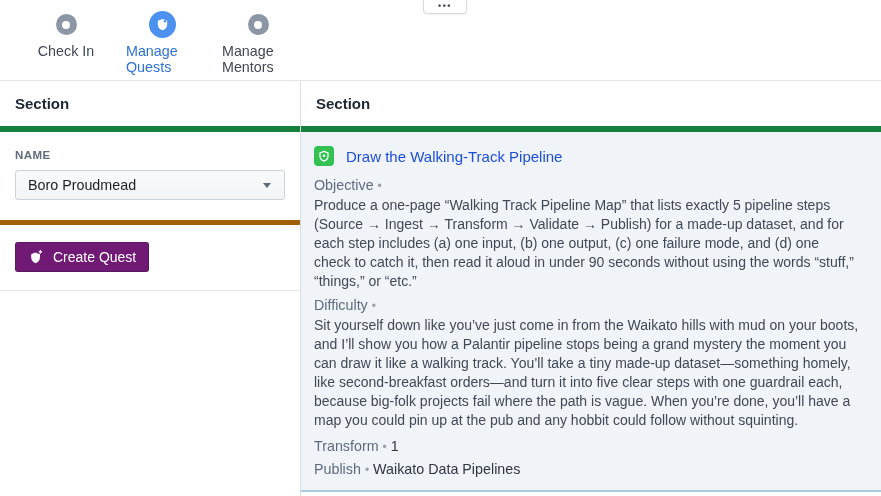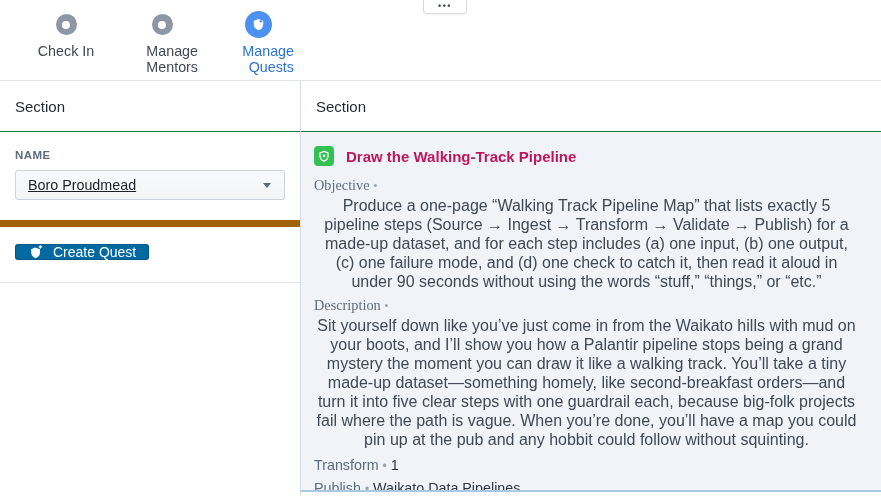--- a/index.html
+++ b/index.html
@@ -11,97 +11,97 @@
   .topnav { position:absolute; top:0; left:0; right:0; height:81px;
     border-bottom:1px solid #e2e6ea; display:flex; padding-left:18px; background:#fff; }
   .nav-item { width:96px; display:flex; flex-direction:column; align-items:center;
     padding-top:10px; cursor:pointer; }
   .nav-icon-wrap { height:29px; display:flex; align-items:center; justify-content:center; }
   .donut { width:21px; height:21px; border-radius:50%; background:#8d96a5; position:relative; }
   .donut::after { content:""; position:absolute; left:6.5px; top:6.5px; width:8px; height:8px;
     background:#fff; border-radius:50%; }
   .blue-circle { width:27px; height:27px; border-radius:50%; background:#4c90f0;
     display:flex; align-items:center; justify-content:center; }
-  .nav-label { margin-top:4px; font-size:14.3px; line-height:16px; text-align:right;
+  .nav-label { margin-top:4px; font-size:14.3px; line-height:16px; text-align:left;
     color:#404854; max-width:72px; }
   .nav-item.active .nav-label { color:#2d72d2; }
 
   .more-btn { position:absolute; left:423px; top:-10px; width:44px; height:24px;
     background:#fff; border:1px solid #d6dade; border-radius:4px;
     box-shadow:0 1px 2px rgba(0,0,0,.06); display:flex; align-items:flex-end;
     justify-content:center; padding-bottom:2px; cursor:pointer;
     font-size:9px; font-weight:bold; letter-spacing:1.5px; color:#404854; }
 
   
   .main { position:absolute; top:81px; left:0; right:0; bottom:0; display:flex; }
   .left-panel { width:301px; border-right:1px solid #d9dde2; background:#fff; }
   .right-panel { flex:1; display:flex; flex-direction:column; background:#fff; }
   .panel-header { height:51px; display:flex; align-items:center; padding:0 15px;
-    border-bottom:1px solid #15803d; font-weight:normal; font-size:15px; color:#1f2733; }
+    border-bottom:6px solid #15803d; font-weight:bold; font-size:15px; color:#1f2733; }
 
-  .left-section-name { padding:17px 15px 20px; border-bottom:7px solid #a16207; }
+  .left-section-name { padding:17px 15px 20px; border-bottom:5px solid #a16207; }
   .field-caption { font-size:11.5px; font-weight:bold; color:#5f6b7c;
     letter-spacing:.4px; margin-bottom:9px; }
   .select { height:30px; border:1px solid #ccd2d9; border-radius:3px;
     background:linear-gradient(#f9fafb,#f2f4f6); display:flex; align-items:center;
-    padding:0 12px; font-size:14.3px; color:#1c2127; position:relative; cursor:pointer;text-decoration:underline; }
+    padding:0 12px; font-size:14.3px; color:#1c2127; position:relative; cursor:pointer; }
   .caret { position:absolute; right:13px; top:12px; width:0; height:0;
     border-left:4.5px solid transparent; border-right:4.5px solid transparent;
     border-top:5px solid #5c6875; }
 
   .left-section-button { padding:17px 15px 18px; border-bottom:1px solid #e2e6ea; }
-  .create-btn { height:16px; background:#0369a1; border:none; border-radius:3px;
+  .create-btn { height:30px; background:#701a75; border:none; border-radius:3px;
     color:#fff; font-size:14px; display:inline-flex; align-items:center; gap:9px;
     padding:0 13px; cursor:pointer; box-shadow:inset 0 0 0 1px rgba(17,20,24,.2);
     font-family:inherit; }
 
   
   .quest-card { flex:1; background:#f0f4f9; border-bottom:2px solid #a9c8e2;
     margin-bottom:4px; padding:12px 22px 0 13px; overflow:hidden; }
   .quest-title-row { display:flex; align-items:center; gap:12px; margin:2px 0 10px; }
   .quest-icon { width:20px; height:20px; border-radius:4px; background:#33c153;
     display:flex; align-items:center; justify-content:center; flex:none; }
-  .quest-title { font-weight:bold; font-size:15px; color:#be185d; }
-  .para-label { font-size:14.3px; line-height:19px; color:#5f6b7c;font-family:Liberation Serif, serif; }
+  .quest-title { font-weight:normal; font-size:15px; color:#1d4ed8; }
+  .para-label { font-size:14.3px; line-height:19px; color:#5f6b7c; }
   .sep { color:#98a1ad; font-size:12px; }
-  .para-text { font-size:16px; line-height:19px; color:#404854; margin-bottom:5px;text-align:center; }
+  .para-text { font-size:14px; line-height:19px; color:#404854; margin-bottom:5px; }
   .field-row { font-size:14.3px; line-height:22px; color:#5f6b7c; }
   .field-row .value { color:#2e3540; }
 </style>
 </head>
 <body>
 
 <div class="stage">
 
   <div class="topnav">
 
     <div class="nav-item">
       <div class="nav-icon-wrap">
         <div class="donut"></div>
       </div>
       <div class="nav-label">Check In</div>
     </div>
 
-    <div class="nav-item">
-      <div class="nav-icon-wrap">
-        <div class="donut"></div>
-      </div>
-      <div class="nav-label">Manage Mentors</div>
-    </div>
-
     <div class="nav-item active">
       <div class="nav-icon-wrap">
         <div class="blue-circle">
           <svg width="15" height="15" viewBox="0 0 16 16">
             <path d="M8 2.2 L13 4.1 V7.6 C13 11 10.9 13.2 8 14.2 C5.1 13.2 3 11 3 7.6 V4.1 Z" fill="#ffffff"></path>
             <path d="M10.6 3.1 v3 M9.1 4.6 h3" stroke="#4c90f0" stroke-width="1.2"></path>
           </svg>
         </div>
       </div>
       <div class="nav-label">Manage Quests</div>
+    </div>
+
+    <div class="nav-item">
+      <div class="nav-icon-wrap">
+        <div class="donut"></div>
+      </div>
+      <div class="nav-label">Manage Mentors</div>
     </div>
 
     <div class="more-btn">•••</div>
   </div>
 
   <div class="main">
 
     <div class="left-panel">
       <div class="panel-header">Section</div>
 
@@ -141,21 +141,21 @@
           <div class="quest-title">Draw the Walking-Track Pipeline</div>
         </div>
 
         <div class="para-label">
           <span>Objective</span>
           <span class="sep">•</span>
         </div>
         <div class="para-text">Produce a one-page “Walking Track Pipeline Map” that lists exactly 5 pipeline steps (Source → Ingest → Transform → Validate → Publish) for a made-up dataset, and for each step includes (a) one input, (b) one output, (c) one failure mode, and (d) one check to catch it, then read it aloud in under 90 seconds without using the words “stuff,” “things,” or “etc.”</div>
 
         <div class="para-label">
-          <span>Description</span>
+          <span>Difficulty</span>
           <span class="sep">•</span>
         </div>
         <div class="para-text">Sit yourself down like you’ve just come in from the Waikato hills with mud on your boots, and I’ll show you how a Palantir pipeline stops being a grand mystery the moment you can draw it like a walking track. You’ll take a tiny made-up dataset—something homely, like second-breakfast orders—and turn it into five clear steps with one guardrail each, because big-folk projects fail where the path is vague. When you’re done, you’ll have a map you could pin up at the pub and any hobbit could follow without squinting.</div>
 
         <div class="field-row">
           <span>Transform</span>
           <span class="sep">•</span>
           <span class="value">1</span>
         </div>
 

